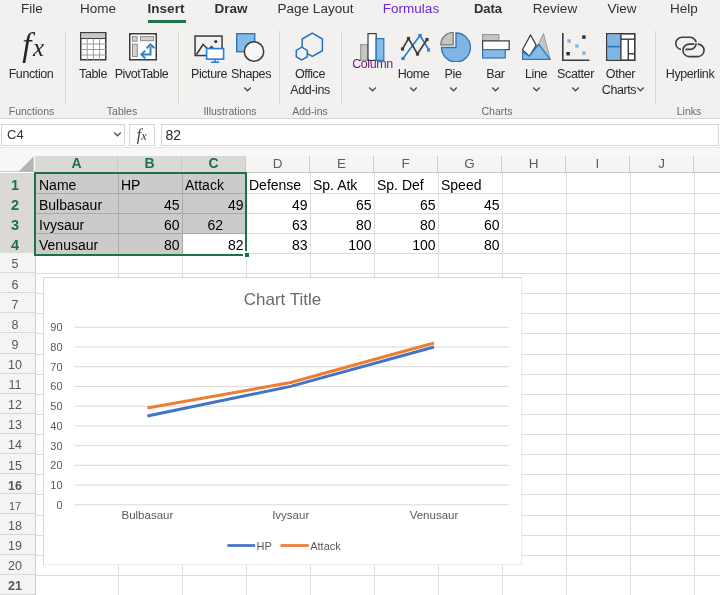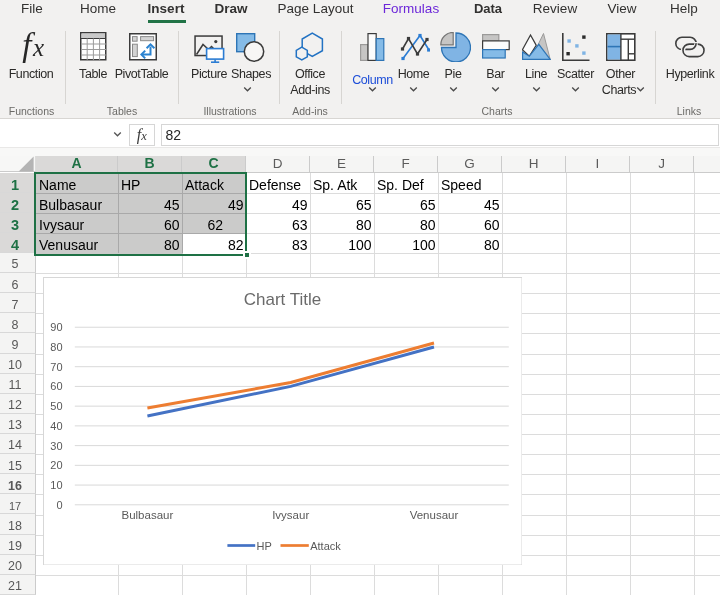--- a/index.html
+++ b/index.html
@@ -77,21 +77,21 @@
 <polygon points="7.8,15.2 13.3,18.4 13.3,24.8 7.8,28 2.3,24.8 2.3,18.4" fill="#F2F1F0" stroke="#2272C3" stroke-width="1.5"></polygon>
 </svg>
 <div class="abs" style="left:310px;top:66.5px;height:14px;line-height:14px;transform:translateX(-50%);font-size:12.5px;letter-spacing:-0.4px;color:#2B2A28;white-space:nowrap">Office</div>
 <div class="abs" style="left:310px;top:83px;height:14px;line-height:14px;transform:translateX(-50%);font-size:12.5px;letter-spacing:-0.4px;color:#2B2A28;white-space:nowrap">Add-ins</div>
 <div class="abs" style="left:310px;top:105px;height:12px;line-height:12px;transform:translateX(-50%);font-size:10.5px;color:#6B6A67;white-space:nowrap">Add-ins</div>
 <svg class="abs" style="left:360px;top:33px" width="25" height="28" viewBox="0 0 25 28">
 <rect x="0.6" y="11.6" width="7.2" height="15.8" fill="#C6C5C4" stroke="#9B9A99" stroke-width="1.2"></rect>
 <rect x="8.0" y="0.6" width="8.2" height="26.8" fill="#FCFCFC" stroke="#3B3B3B" stroke-width="1.2"></rect>
 <rect x="16.2" y="5.6" width="7.6" height="21.8" fill="#85BBE7" stroke="#2E75B6" stroke-width="1.2"></rect>
 </svg>
-<div class="abs" style="left:372.5px;top:73px;height:14px;line-height:14px;transform:translateX(-50%);font-size:12.5px;letter-spacing:-0.4px;color:#1d4ed8;white-space:nowrap">Column</div>
+<div class="abs" style="left:372.5px;top:57px;height:14px;line-height:14px;transform:translateX(-50%);font-size:12.5px;letter-spacing:-0.4px;color:#701a75;white-space:nowrap">Column</div>
 <svg class="abs" style="left:368.0px;top:85.5px" width="9" height="7" viewBox="0 0 9 7">
       <polyline points="1.2,1.5 4.5,4.8 7.8,1.5" fill="none" stroke="#4A4A4A" stroke-width="1.3"></polyline>
     </svg>
 <svg class="abs" style="left:400px;top:33px" width="30" height="28" viewBox="0 0 30 28">
 <polyline points="3,25.5 20,2.5 29,17" fill="none" stroke="#2B7CD3" stroke-width="1.6"></polyline>
 <polyline points="2.5,16 8.5,5.5 17.5,21 27,6.5" fill="none" stroke="#3B3B3B" stroke-width="1.6"></polyline>
 <g fill="#3B3B3B">
 <rect x="0.9" y="14.4" width="3.2" height="3.2"></rect>
         <rect x="6.9" y="3.9" width="3.2" height="3.2"></rect>
 <rect x="15.9" y="19.4" width="3.2" height="3.2"></rect>
@@ -168,20 +168,21 @@
 <rect x="3.8" y="2.3" width="20.4" height="12.2" rx="6.1" fill="none" stroke="#3F3F3F" stroke-width="1.6"></rect>
 <rect x="11" y="9.1" width="21" height="12.5" rx="6.2" fill="none" stroke="#F2F1F0" stroke-width="4.4"></rect>
 <rect x="11" y="9.1" width="21" height="12.5" rx="6.2" fill="none" stroke="#3F3F3F" stroke-width="1.6"></rect>
 <path d="M13.9 14.4 H18.1 A6.05 6.05 0 0 0 24.15 8.35" fill="none" stroke="#F2F1F0" stroke-width="3.6"></path>
 <path d="M13.9 14.4 H18.1 A6.05 6.05 0 0 0 24.15 8.35" fill="none" stroke="#3F3F3F" stroke-width="1.6"></path>
 </svg>
 <div class="abs" style="left:690px;top:66.5px;height:14px;line-height:14px;transform:translateX(-50%);font-size:12.5px;letter-spacing:-0.4px;color:#2B2A28;white-space:nowrap">Hyperlink</div>
 <div class="abs" style="left:689px;top:105px;height:12px;line-height:12px;transform:translateX(-50%);font-size:10.5px;color:#6B6A67;white-space:nowrap">Links</div>
 <div class="abs" style="left:0;top:120px;width:720px;height:28px;background:#fff;border-bottom:1px solid #E9E8E7"></div>
 <div class="abs" style="left:0;top:148px;width:720px;height:7.8px;background:#F8F8F7"></div>
+<div class="abs" style="left:1px;top:123.5px;width:124px;height:22px;background:#fff;border:1px solid #D6D6D6;font-size:13px;color:#333;line-height:20px;padding-left:5px">C4</div>
 <svg class="abs" style="left:113.0px;top:131px" width="9" height="7" viewBox="0 0 9 7">
       <polyline points="1.2,1.5 4.5,4.8 7.8,1.5" fill="none" stroke="#555" stroke-width="1.3"></polyline>
     </svg>
 <div class="abs" style="left:129px;top:123.5px;width:25.5px;height:22px;background:#fff;border:1px solid #D6D6D6;text-align:center;font-family:'Liberation Serif',serif;font-style:italic;font-size:16px;color:#3B3B3B;line-height:20px">f<span style="font-size:12.5px">x</span></div>
 <div class="abs" style="left:160.5px;top:123.5px;width:558px;height:22px;background:#fff;border:1px solid #D6D6D6;font-size:14px;color:#262626;line-height:20px;padding-left:4px">82</div>
 <div class="abs" style="left:0;top:155.8px;width:36px;height:16.69999999999999px;background:#F7F7F6;border-right:1px solid #DCDCDB;border-bottom:1px solid #CBCBCB"></div>
 <svg class="abs" style="left:17.5px;top:156.2px" width="16" height="16" viewBox="0 0 16 16">
       <polygon points="15.6,0.5 15.6,15.4 0.6,15.4" fill="#B4B4B4"></polygon>
     </svg>
 <div class="abs" style="left:36px;top:155.8px;width:82px;height:17.399999999999988px;background:#DAD9D8;border-right:1px solid #CBCBCB;border-bottom:1px solid #CBCBCB;font-size:14px;font-weight:700;color:#1E7145;text-align:center;line-height:15.5px">A</div>
@@ -229,21 +230,21 @@
 <div class="abs" style="left:0;top:479.72499999999997px;width:30px;text-align:center;font-size:12.5px;font-weight:700;color:#585858;line-height:13px">16</div>
 <div class="abs" style="left:0;top:494.34px;width:36px;height:20.114999999999952px;background:#F4F4F3;border-right:1px solid #CBCBCB;border-bottom:1px solid #D8D8D8"></div>
 <div class="abs" style="left:0;top:499.84px;width:30px;text-align:center;font-size:11px;font-weight:400;color:#585858;line-height:13px">17</div>
 <div class="abs" style="left:0;top:514.4549999999999px;width:36px;height:20.11500000000001px;background:#F4F4F3;border-right:1px solid #CBCBCB;border-bottom:1px solid #D8D8D8"></div>
 <div class="abs" style="left:0;top:519.9549999999999px;width:30px;text-align:center;font-size:12.5px;font-weight:400;color:#585858;line-height:13px">18</div>
 <div class="abs" style="left:0;top:534.5699999999999px;width:36px;height:20.11500000000001px;background:#F4F4F3;border-right:1px solid #CBCBCB;border-bottom:1px solid #D8D8D8"></div>
 <div class="abs" style="left:0;top:540.0699999999999px;width:30px;text-align:center;font-size:12.5px;font-weight:400;color:#585858;line-height:13px">19</div>
 <div class="abs" style="left:0;top:554.685px;width:36px;height:20.11500000000001px;background:#F4F4F3;border-right:1px solid #CBCBCB;border-bottom:1px solid #D8D8D8"></div>
 <div class="abs" style="left:0;top:560.185px;width:30px;text-align:center;font-size:12.5px;font-weight:400;color:#585858;line-height:13px">20</div>
 <div class="abs" style="left:0;top:574.8px;width:36px;height:20.11500000000001px;background:#F4F4F3;border-right:1px solid #CBCBCB;border-bottom:1px solid #D8D8D8"></div>
-<div class="abs" style="left:0;top:580.3px;width:30px;text-align:center;font-size:12.5px;font-weight:400;color:#585858;line-height:13px">21</div>
+<div class="abs" style="left:0;top:580.3px;width:30px;text-align:center;font-size:12.5px;font-weight:700;color:#585858;line-height:13px">21</div>
 <div class="abs" style="left:118px;top:172.5px;width:1px;height:422.5px;background:#DCDCDC"></div>
 <div class="abs" style="left:182px;top:172.5px;width:1px;height:422.5px;background:#DCDCDC"></div>
 <div class="abs" style="left:246px;top:172.5px;width:1px;height:422.5px;background:#DCDCDC"></div>
 <div class="abs" style="left:310px;top:172.5px;width:1px;height:422.5px;background:#DCDCDC"></div>
 <div class="abs" style="left:374px;top:172.5px;width:1px;height:422.5px;background:#DCDCDC"></div>
 <div class="abs" style="left:438px;top:172.5px;width:1px;height:422.5px;background:#DCDCDC"></div>
 <div class="abs" style="left:502px;top:172.5px;width:1px;height:422.5px;background:#DCDCDC"></div>
 <div class="abs" style="left:566px;top:172.5px;width:1px;height:422.5px;background:#DCDCDC"></div>
 <div class="abs" style="left:630px;top:172.5px;width:1px;height:422.5px;background:#DCDCDC"></div>
 <div class="abs" style="left:694px;top:172.5px;width:1px;height:422.5px;background:#DCDCDC"></div>

